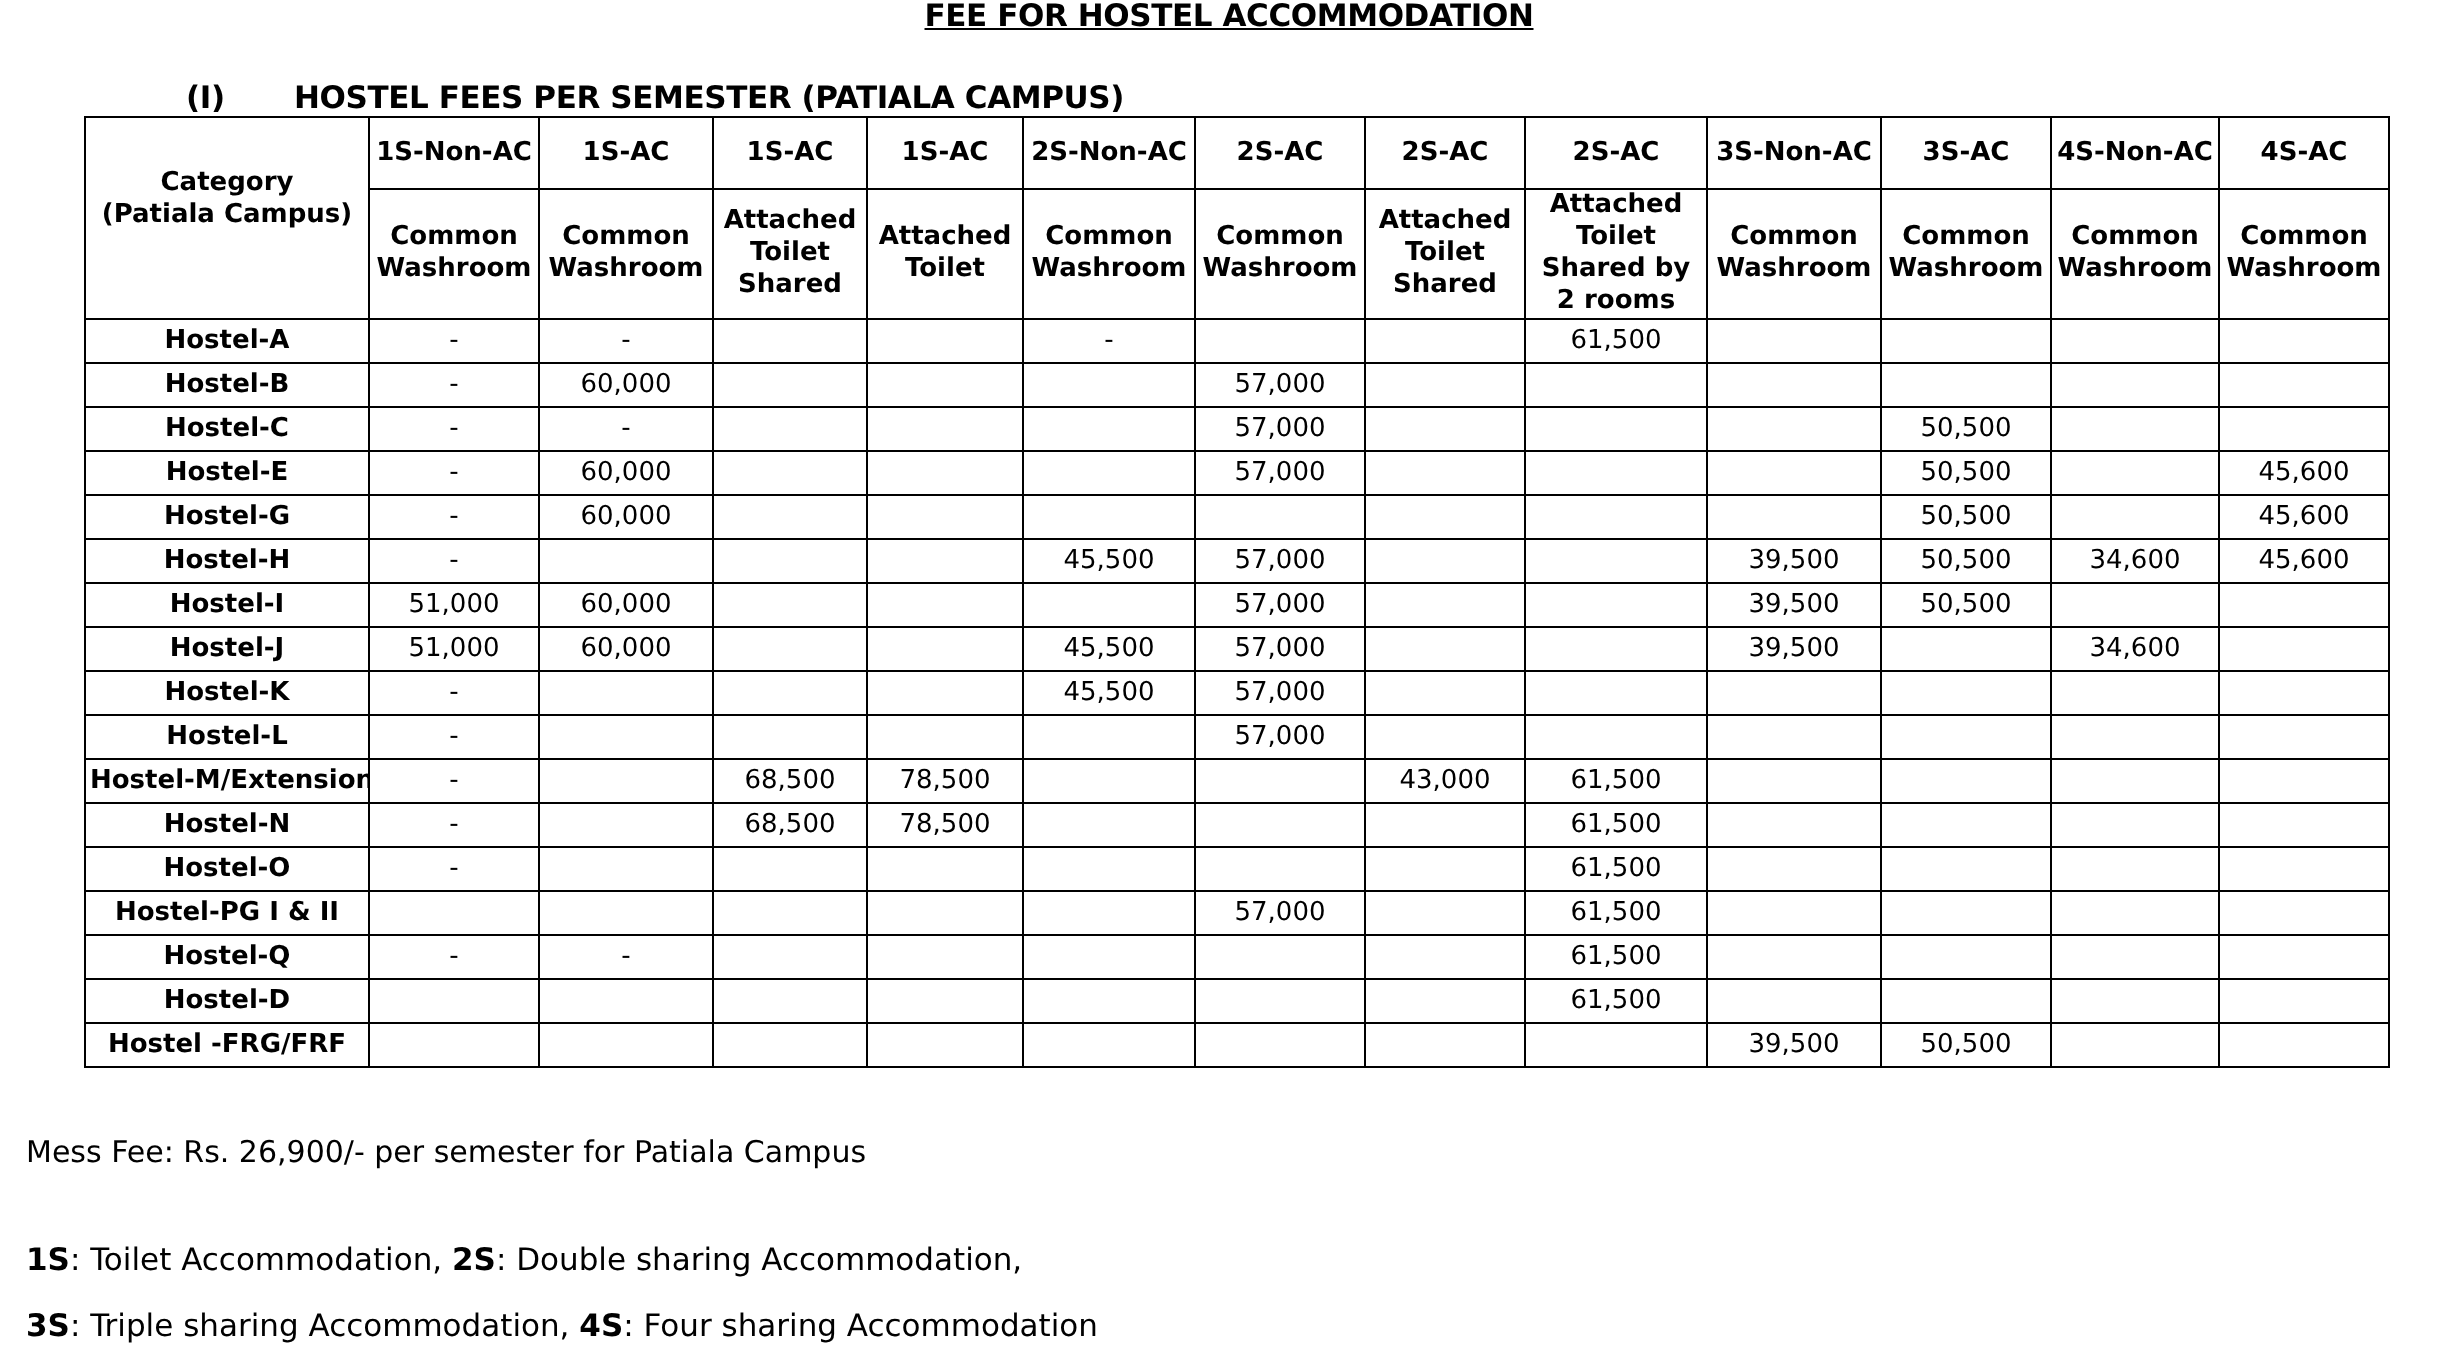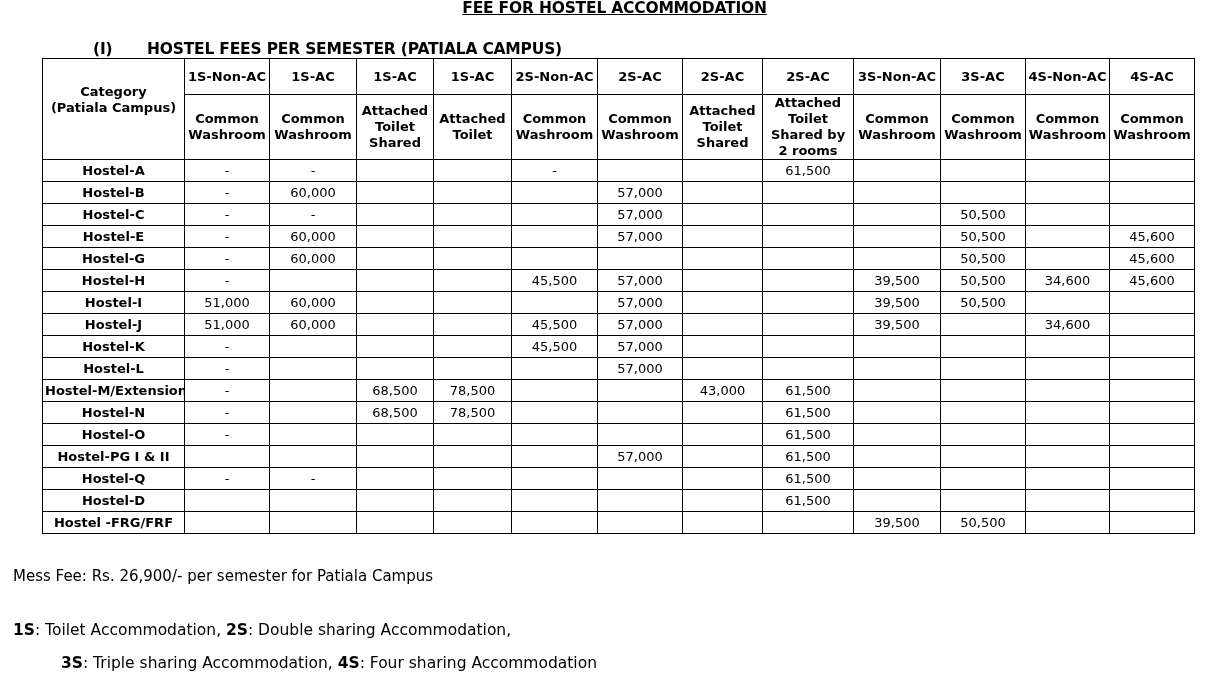--- a/index.html
+++ b/index.html
@@ -35,21 +35,21 @@
     tbody td.val { vertical-align: middle; }
     .mess {
       position: absolute; left: 13px; top: 567px;
       font-weight: normal; font-size: 15px;
     }
     .legend {
       position: absolute; left: 13px; font-size: 15.5px;
     }
     .legend b { font-weight: bold; text-align: center; }
     .l1 { top: 621px; }
-    .l2 { top: 654px; margin-left: 48px; }
+    .l2 { top: 654px; }
   </style>
 </head>
 <body>
 
 <div class="title">FEE FOR HOSTEL ACCOMMODATION</div>
 
 <div class="subtitle">
   <span class="num">(I)</span><span>HOSTEL FEES PER SEMESTER (PATIALA CAMPUS)</span>
 </div>
 

